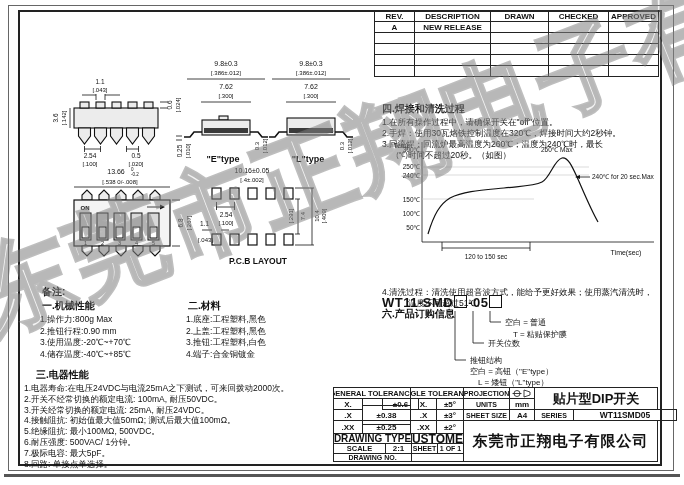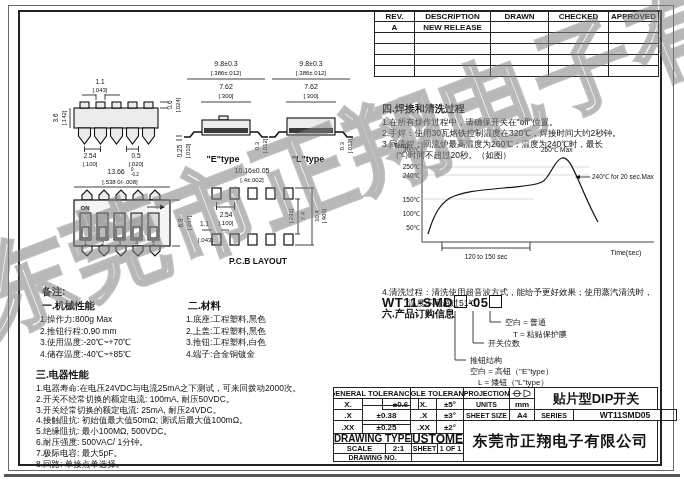--- a/index.html
+++ b/index.html
@@ -272,21 +272,21 @@
     <div>4.储存温度:-40℃~+85℃</div>
   </div>
   <div class="txt hd" style="left:188px;top:276px">二.材料</div>
   <div class="txt list" style="left:186px;top:290px">
     <div>1.底座:工程塑料,黑色</div>
     <div>2.上盖:工程塑料,黑色</div>
     <div>3.推钮:工程塑料,白色</div>
     <div>4.端子:合金铜镀金</div>
   </div>
   <div class="txt hd" style="left:36px;top:345px">三.电器性能</div>
-  <div class="txt list elec" style="left:36px;top:359px">
+  <div class="txt list elec" style="left:24px;top:359px">
     <div>1.电器寿命:在电压24VDC与电流25mA之下测试，可来回拨动2000次。</div>
     <div>2.开关不经常切换的额定电流: 100mA, 耐压50VDC。</div>
     <div>3.开关经常切换的额定电流: 25mA, 耐压24VDC。</div>
     <div>4.接触阻抗: 初始值最大值50mΩ; 测试后最大值100mΩ。</div>
     <div>5.绝缘阻抗: 最小100MΩ, 500VDC。</div>
     <div>6.耐压强度: 500VAC/ 1分钟。</div>
     <div>7.极际电容: 最大5pF。</div>
     <div>8.回路: 单接点单选择。</div>
   </div>
 

